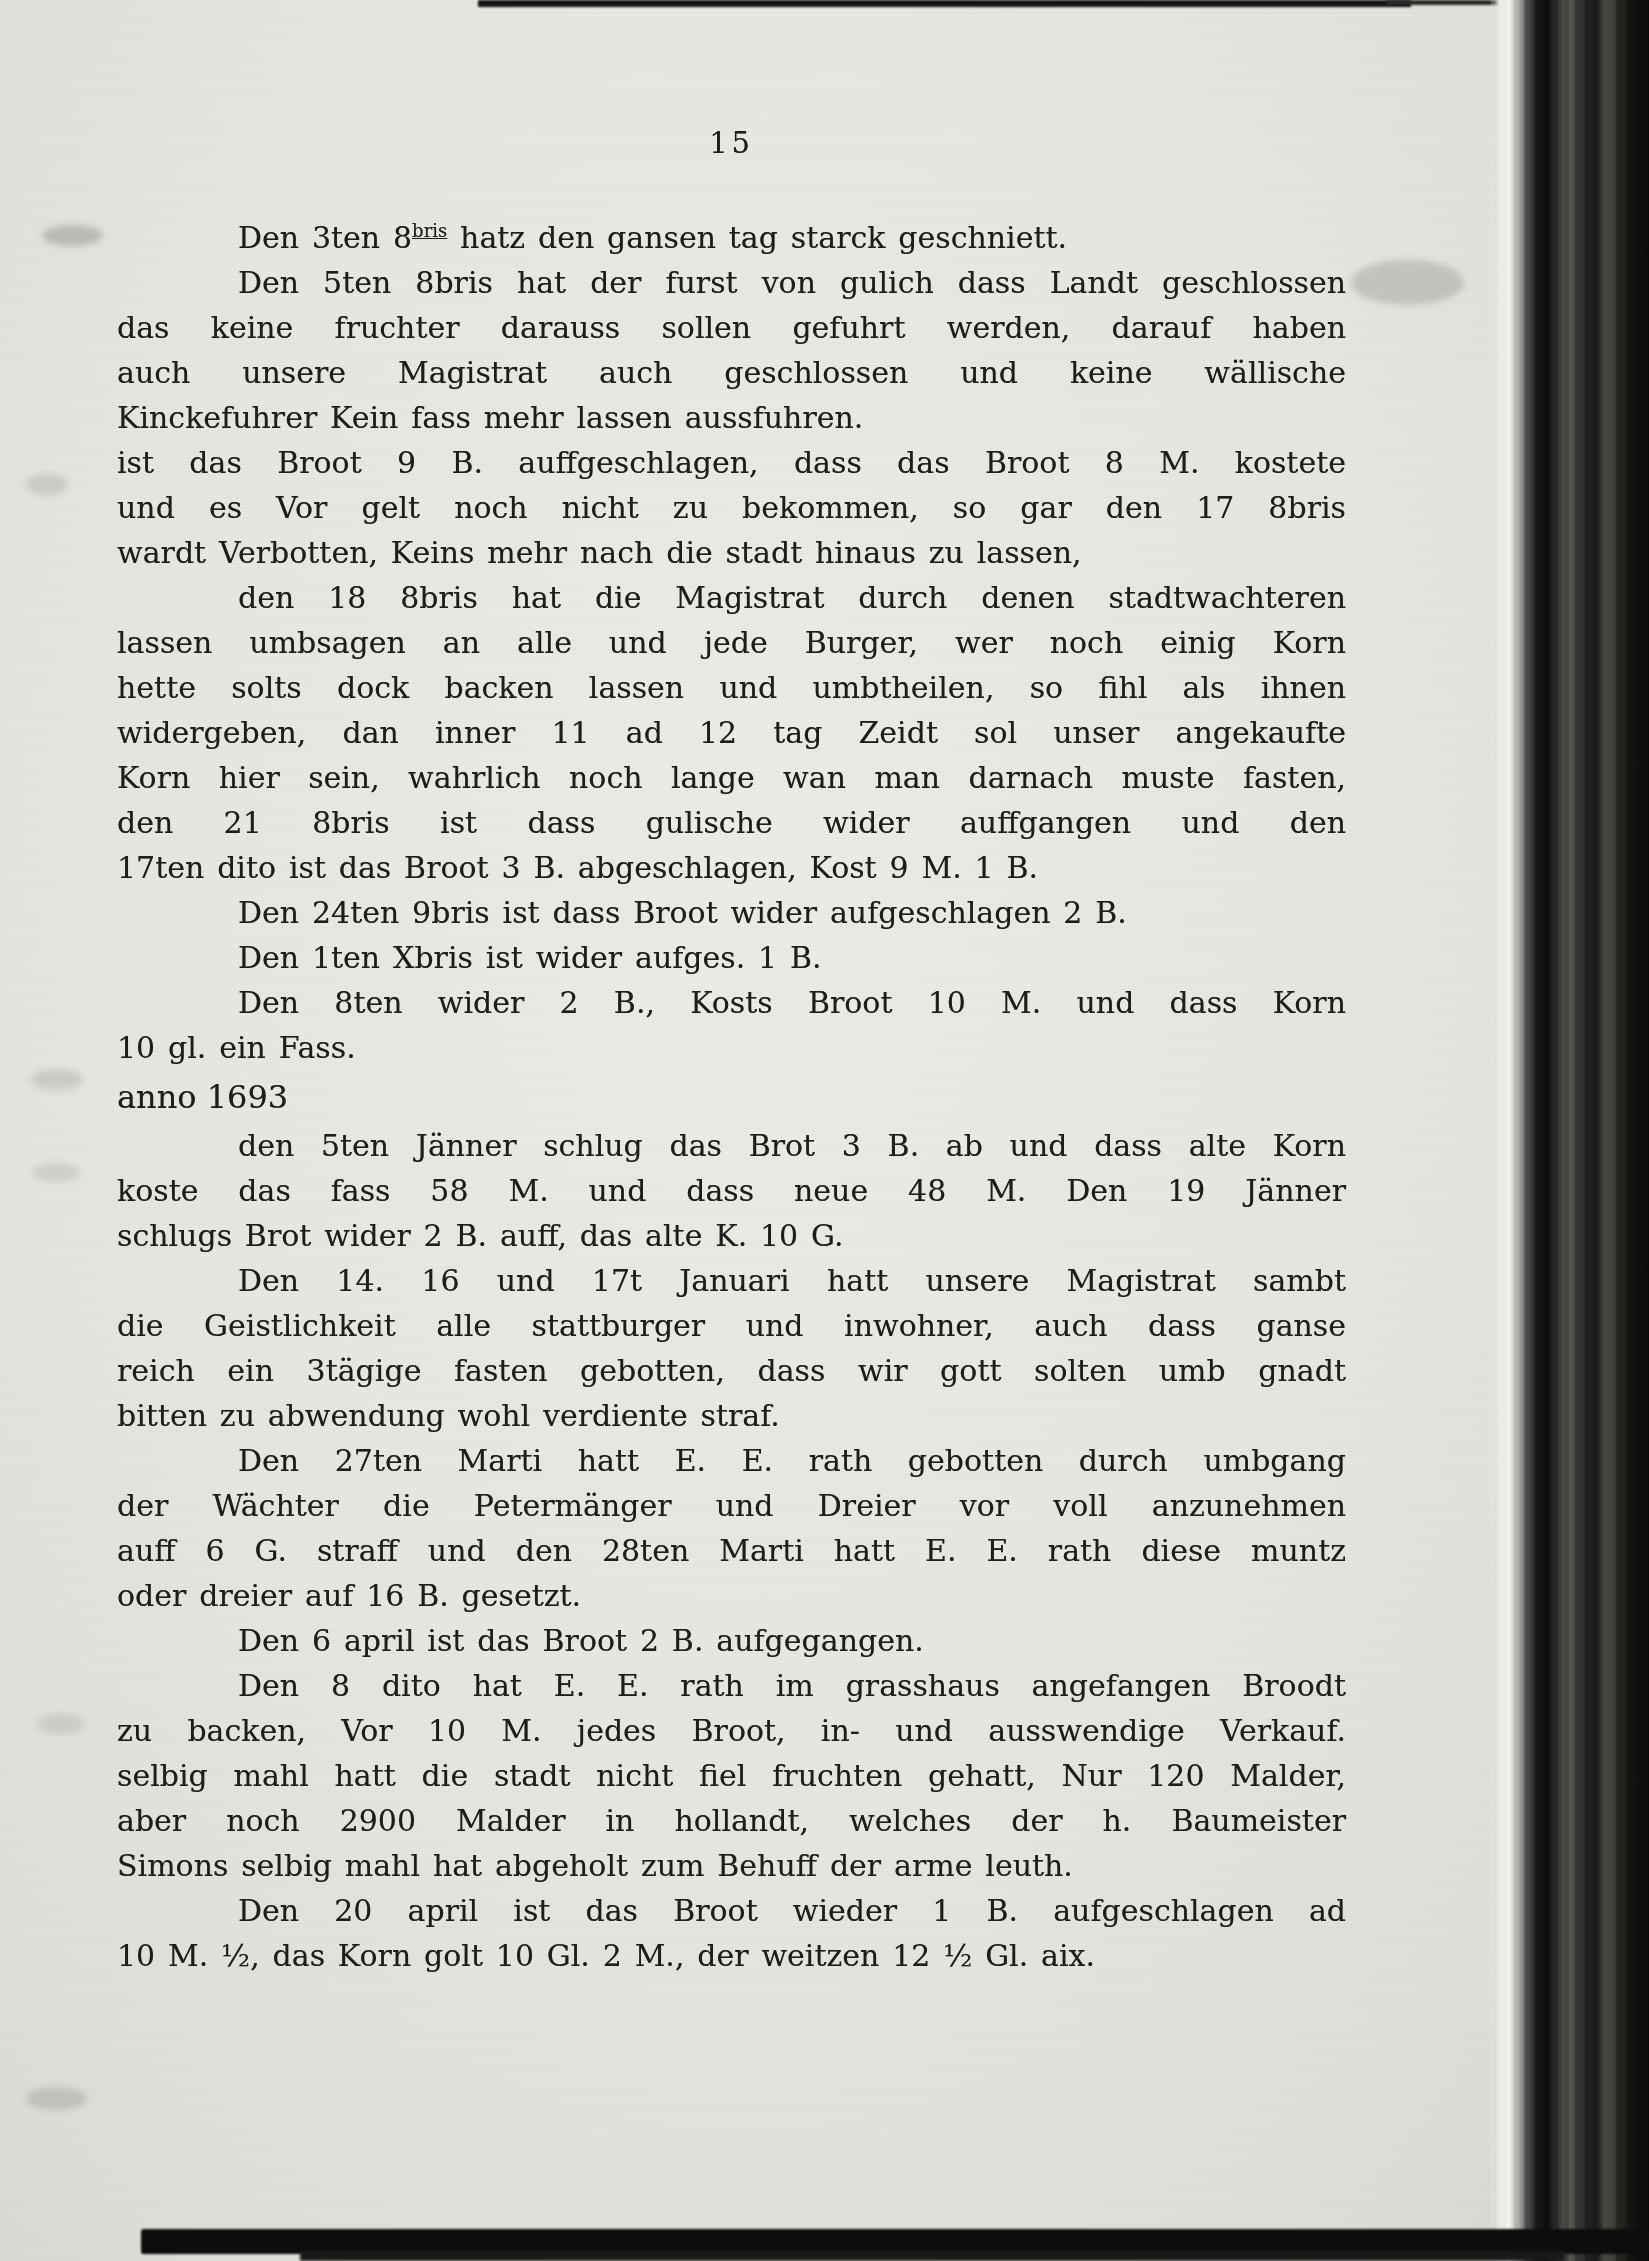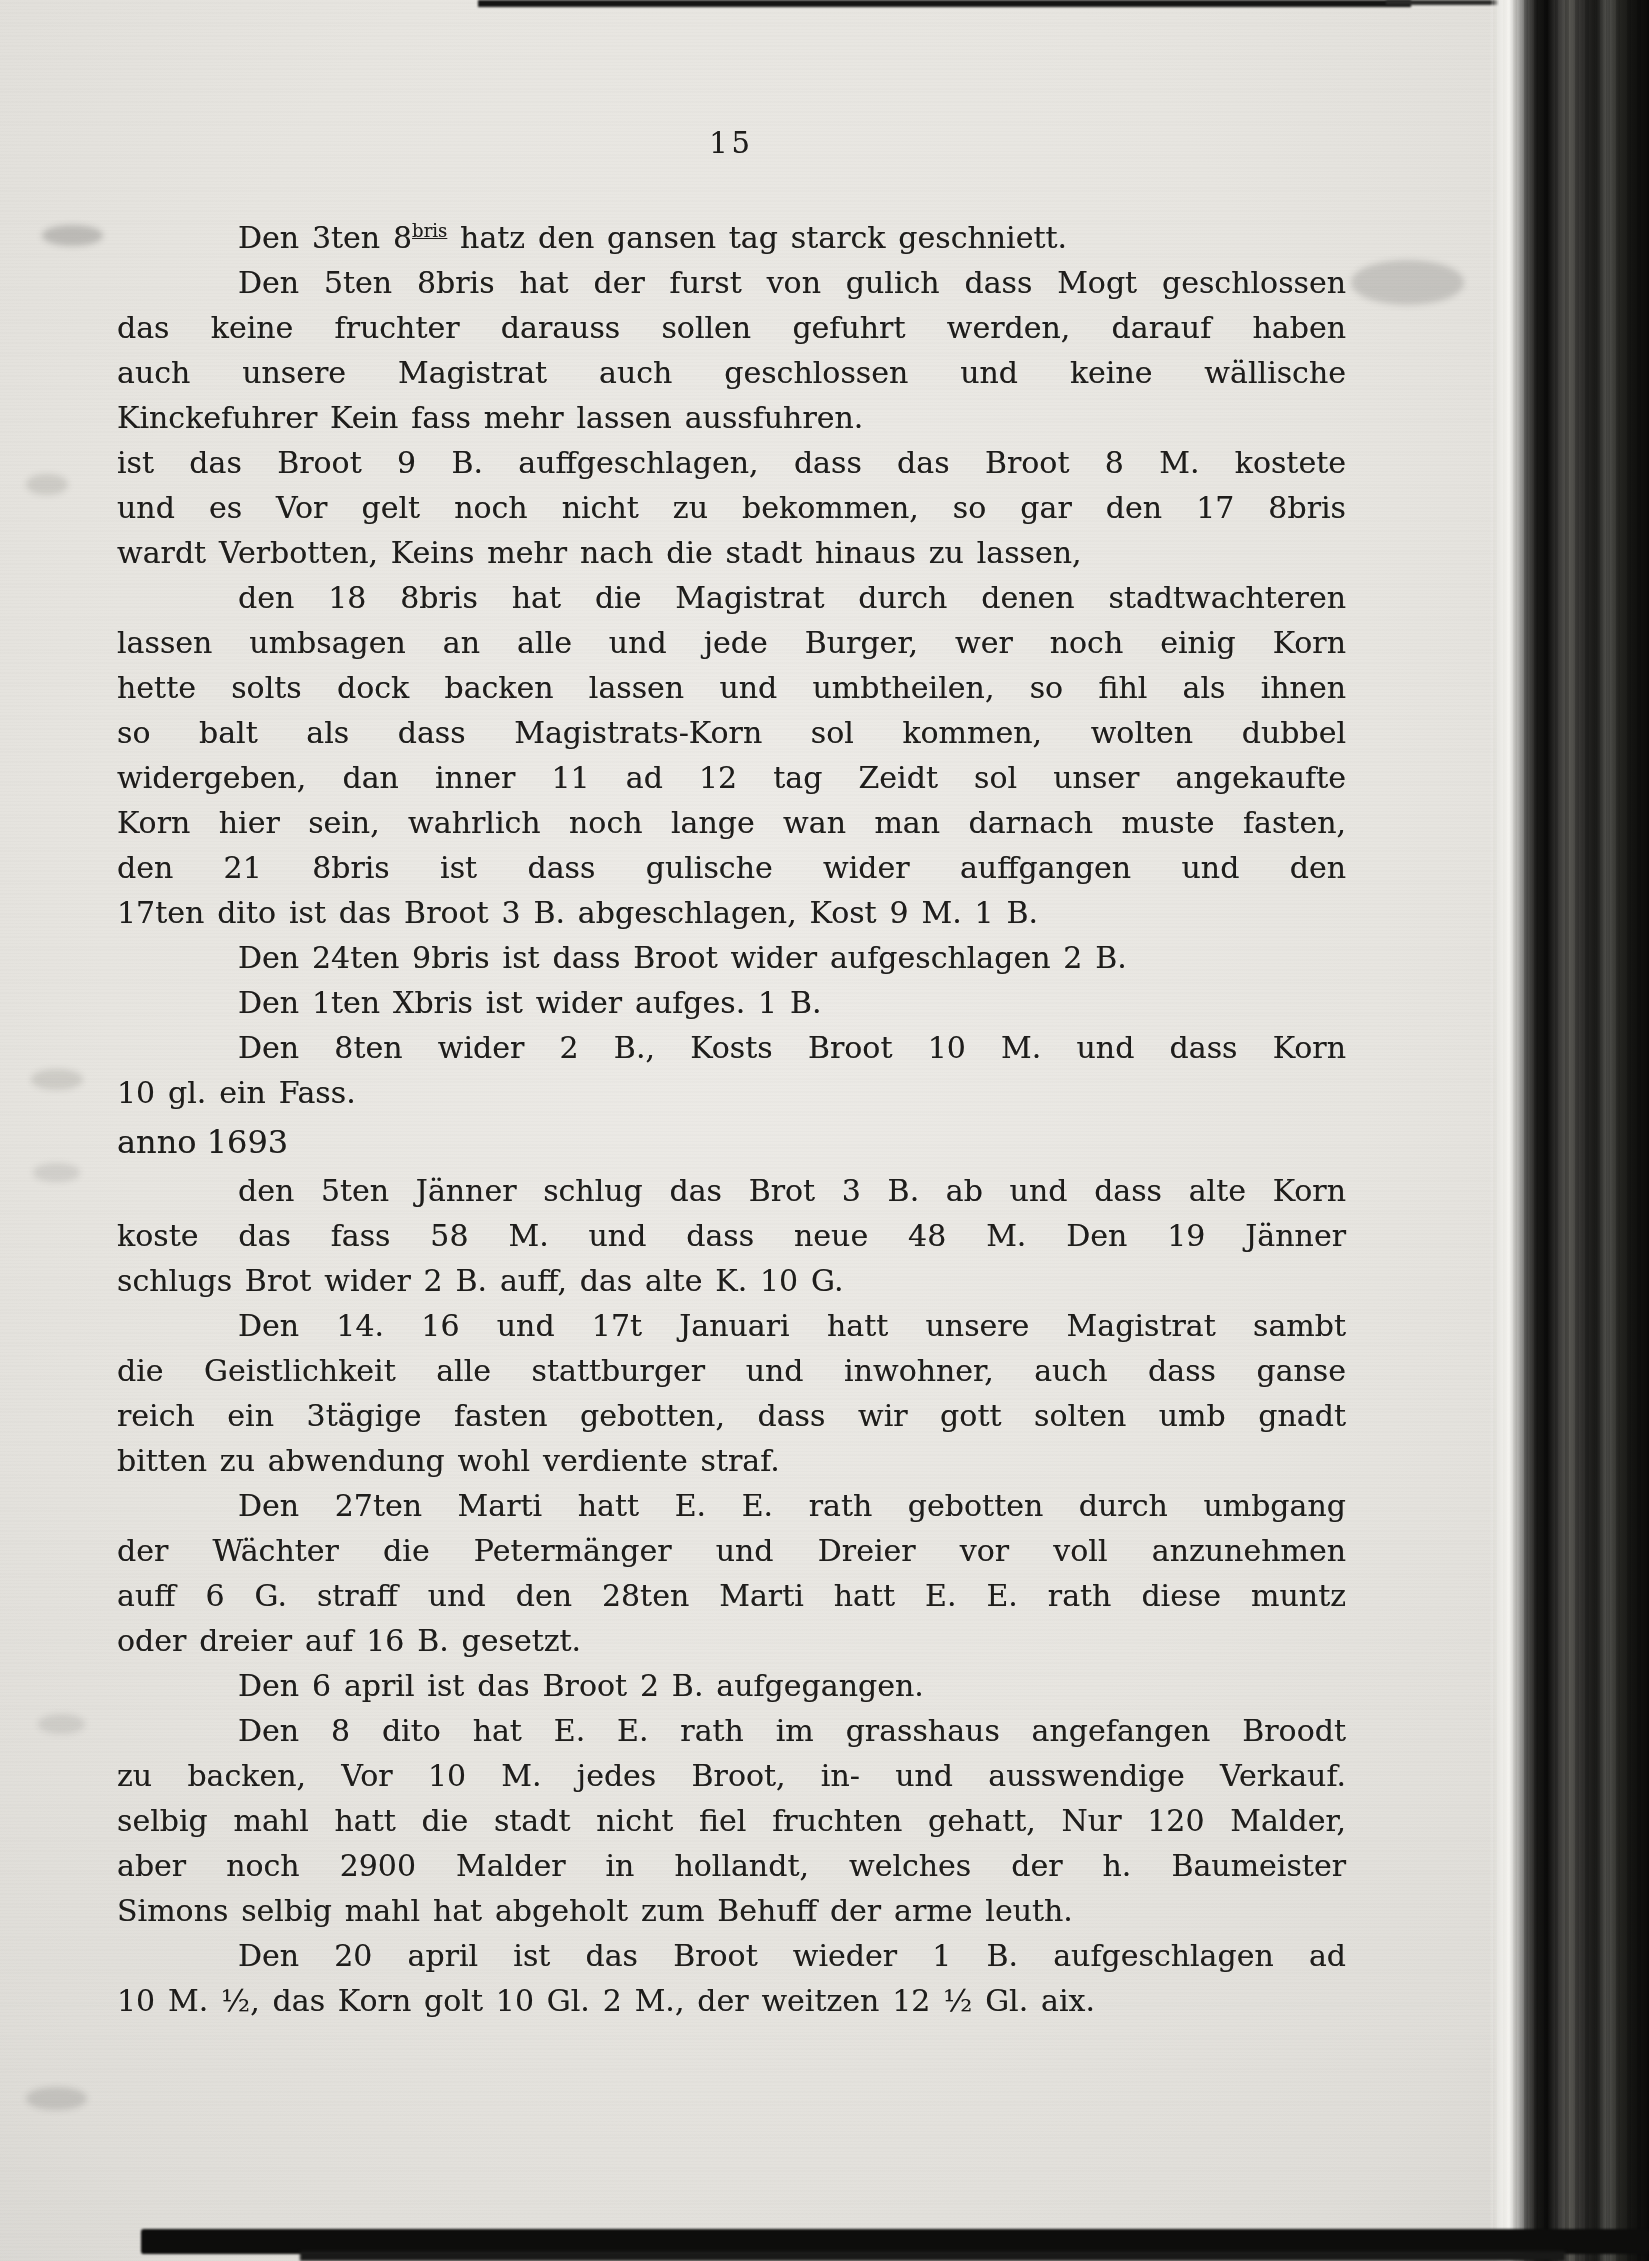--- a/index.html
+++ b/index.html
@@ -92,35 +92,34 @@
   <div class="smudge" style="left:26px; top:2087px; width:61px; height:22.5px; background:rgba(30,30,28,0.14);"></div>
 
   <div class="page-content">
     <div class="page-number">15</div>
 
     <div>
         <div class="para">
           <div class="line first last"><span>Den 3ten 8</span><sup class="sup">bris</sup><span> hatz den gansen tag starck geschniett.</span></div>
         </div>
         <div class="para">
-          <div class="line first">Den 5ten 8bris hat der furst von gulich dass Mogt geschlossen</div>
+          <div class="line first">Den 5ten 8bris hat der furst von gulich dass Landt geschlossen</div>
           <div class="line">das keine fruchter darauss sollen gefuhrt werden, darauf haben</div>
           <div class="line">auch unsere Magistrat auch geschlossen und keine wällische</div>
           <div class="line last">Kinckefuhrer Kein fass mehr lassen aussfuhren.</div>
         </div>
         <div class="para">
           <div class="line">ist das Broot 9 B. auffgeschlagen, dass das Broot 8 M. kostete</div>
           <div class="line">und es Vor gelt noch nicht zu bekommen, so gar den 17 8bris</div>
           <div class="line last">wardt Verbotten, Keins mehr nach die stadt hinaus zu lassen,</div>
         </div>
         <div class="para">
           <div class="line first">den 18 8bris hat die Magistrat durch denen stadtwachteren</div>
           <div class="line">lassen umbsagen an alle und jede Burger, wer noch einig Korn</div>
           <div class="line">hette solts dock backen lassen und umbtheilen, so fihl als ihnen</div>
-          <div class="line">so balt als dass Magistrats-Korn sol kommen, wolten dubbel</div>
           <div class="line">widergeben, dan inner 11 ad 12 tag Zeidt sol unser angekaufte</div>
           <div class="line">Korn hier sein, wahrlich noch lange wan man darnach muste fasten,</div>
           <div class="line">den 21 8bris ist dass gulische wider auffgangen und den</div>
           <div class="line last">17ten dito ist das Broot 3 B. abgeschlagen, Kost 9 M. 1 B.</div>
         </div>
         <div class="para">
           <div class="line first last">Den 24ten 9bris ist dass Broot wider aufgeschlagen 2 B.</div>
         </div>
         <div class="para">
           <div class="line first last">Den 1ten Xbris ist wider aufges. 1 B.</div>

